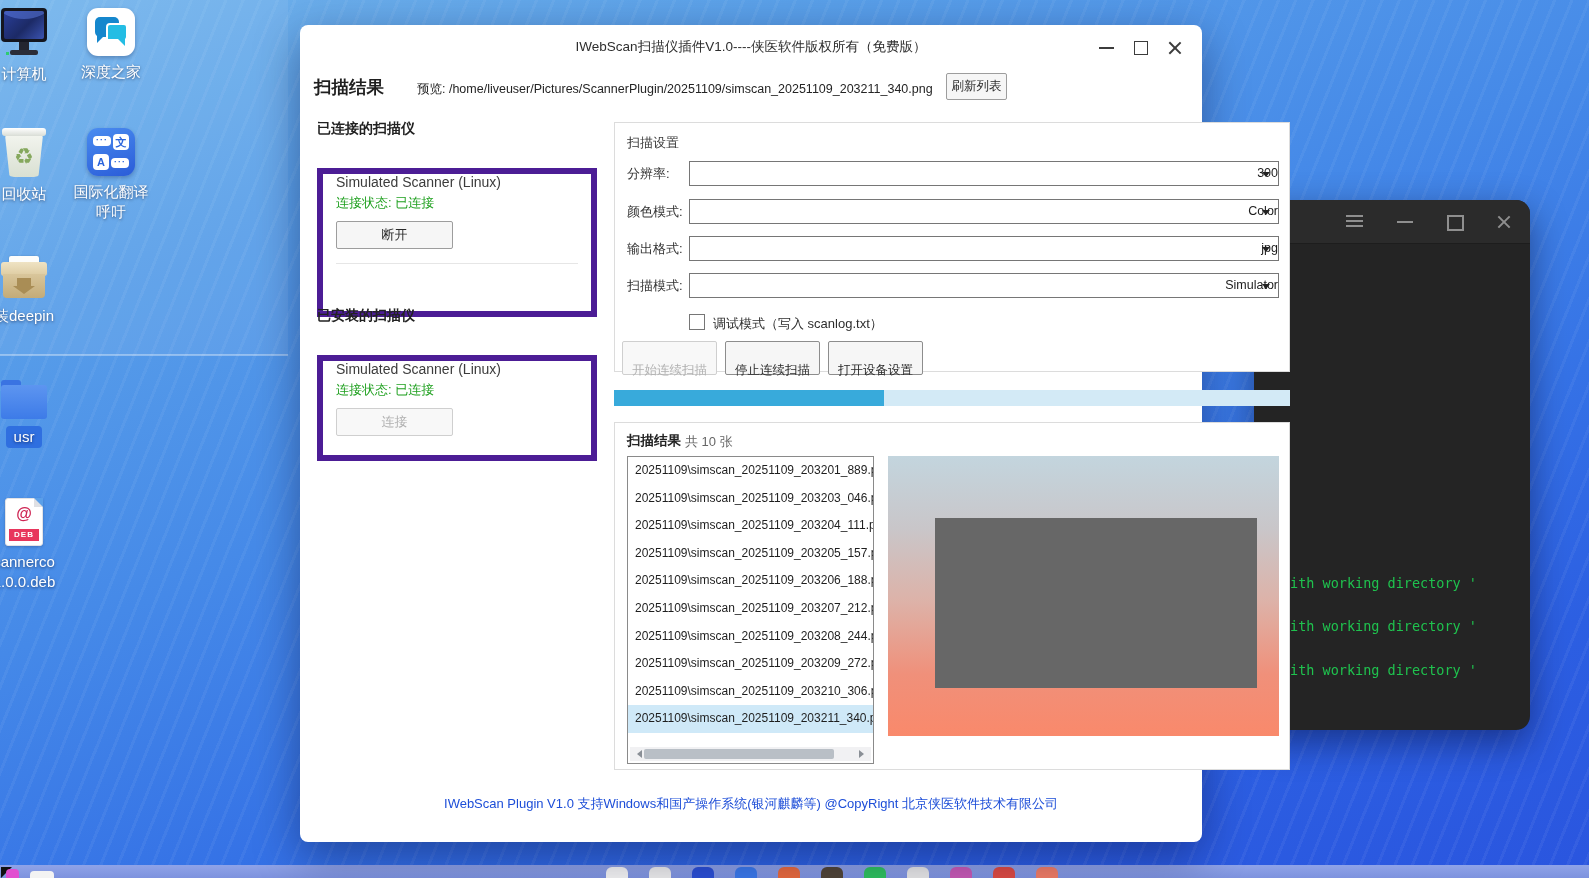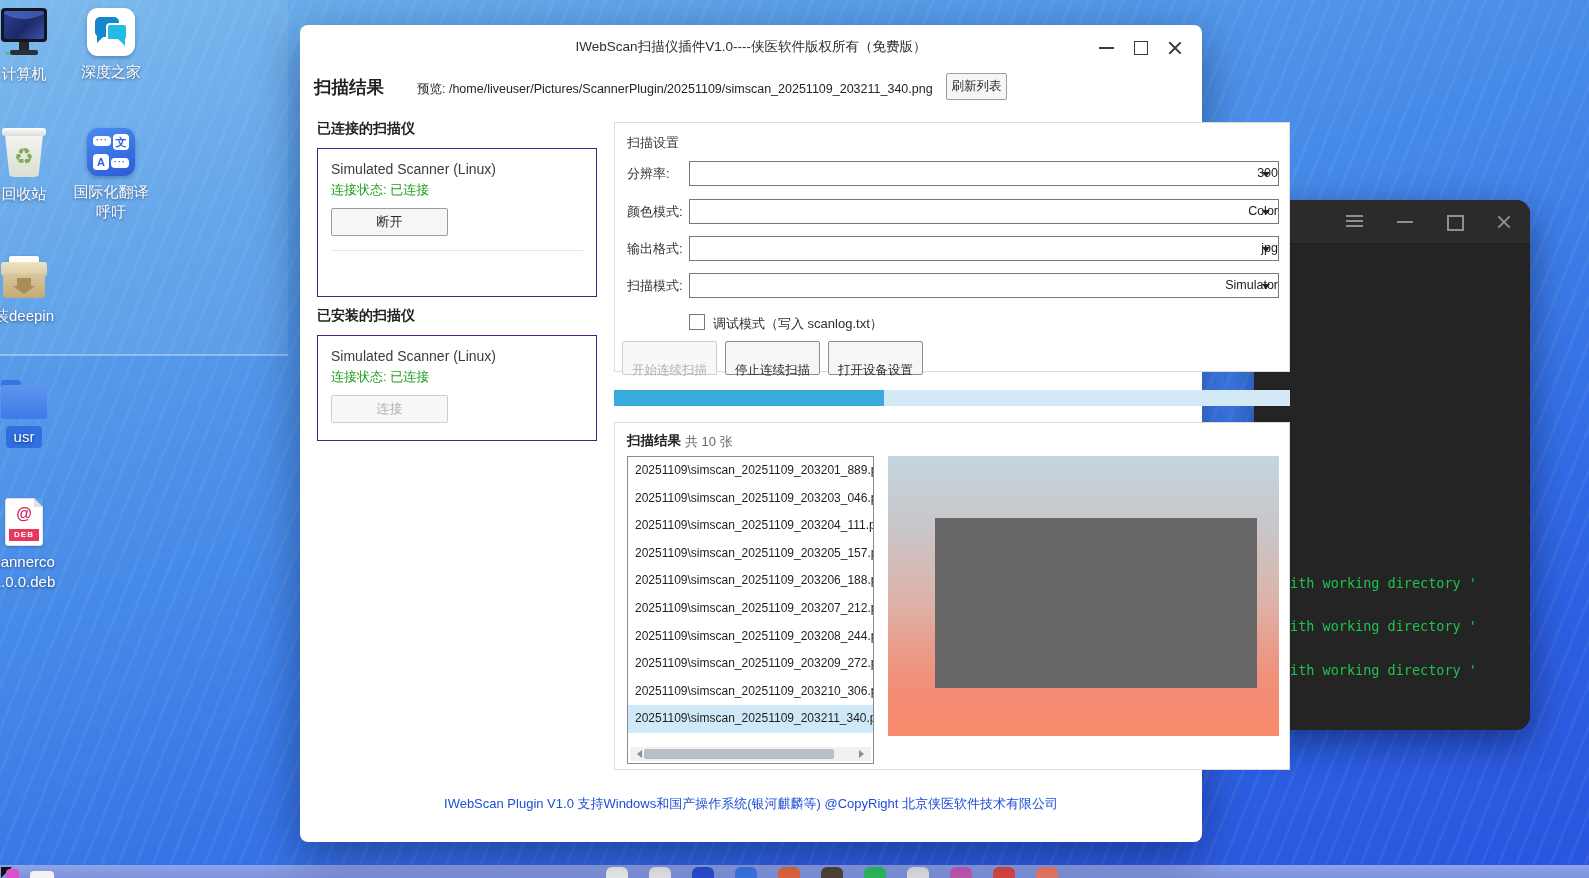--- a/index.html
+++ b/index.html
@@ -82,21 +82,21 @@
   .w-max::after { content:""; position:absolute; left:10px; top:6px; width:12px; height:12px; border:1.6px solid #3c3c3c; }
   .w-close::before,.w-close::after { content:""; position:absolute; left:16px; top:5px; width:1.8px; height:16px; background:#3c3c3c; }
   .w-close::before { transform:rotate(45deg); } .w-close::after { transform:rotate(-45deg); }
 
   .app-h1 { position:absolute; left:14px; top:50px; font-size:17.5px; font-weight:600; color:#1f1f1f; }
   .preview-path { position:absolute; left:117px; top:56px; font-size:12.5px; color:#242424; }
   .btn { display:inline-block; background:#f6f6f6; border:1px solid #9d9d9d; border-radius:2px; font-size:12.5px; color:#2a2a2a; text-align:center; cursor:pointer; font-family:inherit; }
   .btn-refresh { position:absolute; left:646px; top:48px; width:61px; height:27px; line-height:25px; }
 
   .sec-title { position:absolute; font-size:14px; font-weight:bold; color:#222; }
-  .panel { position:absolute; left:17px; width:280px; border:1px solid #4c1d95; background:#fff; padding:12px 13px; }
+  .panel { position:absolute; left:17px; width:280px; border:6px solid #4c1d95; background:#fff; padding:0 13px;margin-top:20px; }
   .dev-name { font-size:14px; color:#3c3c3c; }
   .dev-status { font-size:13px; color:#21a121; margin-top:4px; }
   .btn-conn { display:block; width:117px; height:28px; line-height:26px; margin-top:9px; font-size:13px; }
   .btn[disabled], .btn.disabled { color:#b0b0b0; border-color:#cfcfcf; background:#f8f8f8; cursor:default; }
   .panel .hr { border-top:1px solid #e6e6e6; margin-top:14px; }
 
   .groupbox { position:absolute; border:1px solid #dcdcdc; background:#fff; }
   .gb-settings { left:314px; top:97px; width:676px; height:250px; }
   .gb-title { position:absolute; left:12px; top:11px; font-size:13px; color:#3a3a3a; }
   .set-row { position:absolute; left:0; width:100%; height:25px;text-align:right; }

